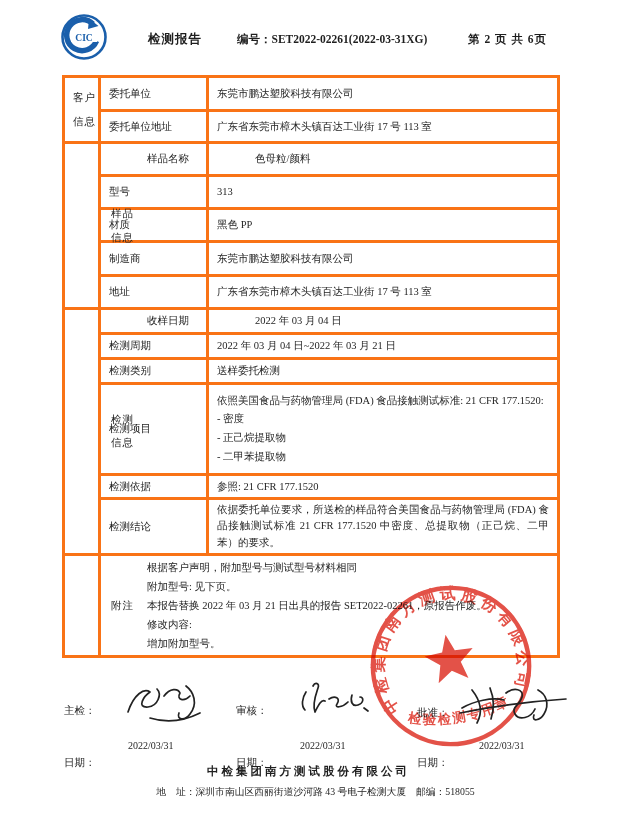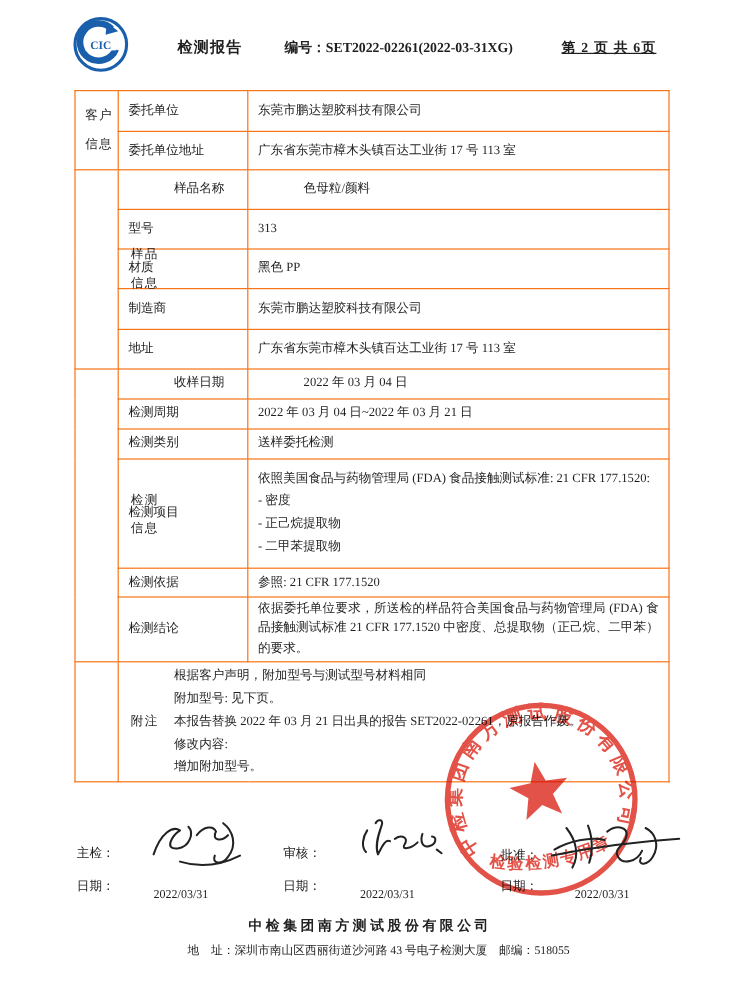--- a/index.html
+++ b/index.html
@@ -4,42 +4,42 @@
 <style>
   html,body{margin:0;padding:0;background:#fff;}
   .page{position:relative;width:617px;height:840px;background:#fff;overflow:hidden;
         font-family:"Liberation Serif","DejaVu Serif",serif;color:#1f1f1f;}
 
   
   .hdr{position:absolute;top:0;left:0;right:0;height:72px;}
   .logo{position:absolute;left:60px;top:13px;width:48px;height:48px;}
   .hdr-title{position:absolute;left:148px;top:31px;font-size:12.5px;font-weight:bold;letter-spacing:1px;}
   .hdr-no{position:absolute;left:237px;top:32px;font-size:11.5px;font-weight:bold;font-family:Liberation Serif, serif;}
-  .hdr-page{position:absolute;left:468px;top:32px;font-size:11.5px;font-weight:bold;letter-spacing:1px;text-decoration:underline;}
+  .hdr-page{position:absolute;left:468px;top:32px;font-size:11.5px;font-weight:bold;letter-spacing:1px;}
 
   
   table.rpt{position:absolute;left:62px;top:75px;width:495px;border-collapse:collapse;
             border:1px solid #555;table-layout:fixed;}
-  table.rpt td{border:1px solid #f97316;font-size:10.5px;vertical-align:middle;
+  table.rpt td{border:3px solid #f97316;font-size:10.5px;vertical-align:middle;
                padding:2px 8px;line-height:1.5;margin-left:40px;}
   tr.sec-start td{border-top-color:#555;padding-left:46px;}
   td.sec{border-color:#555 #555 #555 #555;text-align:center;padding:0;}
   td.sec .vlab{display:inline-block;width:2.2em;line-height:2.2;letter-spacing:1px;}
   td.lbl{padding-left:10px;}
   td.val{padding-left:12px;padding-right:10px;}
   td.val.just{text-align:justify;line-height:1.55;}
   .mline div{line-height:1.78;}
   .notes-cell div{line-height:1.82;}
 
   
   .sign-area{position:absolute;left:0;top:668px;width:617px;height:100px;font-size:10.5px;}
   .sig-label{position:absolute;white-space:nowrap;text-align:right;}
   .sig-svg{position:absolute;z-index:6;}
   .sig-svg path{fill:none;stroke:#222;stroke-width:1.7;stroke-linecap:round;stroke-linejoin:round;}
-  .date-label{position:absolute;top:64px;white-space:nowrap;}
+  .date-label{position:absolute;top:88px;white-space:nowrap;}
   .date-val{position:absolute;top:72px;font-size:10px;white-space:nowrap;}
 
   
   .stamp{position:absolute;left:362px;top:577px;width:178px;height:178px;z-index:5;
          opacity:.88;mix-blend-mode:multiply;}
 
   
   .ftr{position:absolute;left:0;right:0;bottom:0;height:80px;text-align:center;}
   .ftr-company{position:absolute;top:4px;left:0;right:0;font-size:11.5px;font-weight:bold;letter-spacing:3px;}
   .ftr-line{position:absolute;left:0;right:0;font-size:9.8px;white-space:nowrap;margin-left:14px;}

